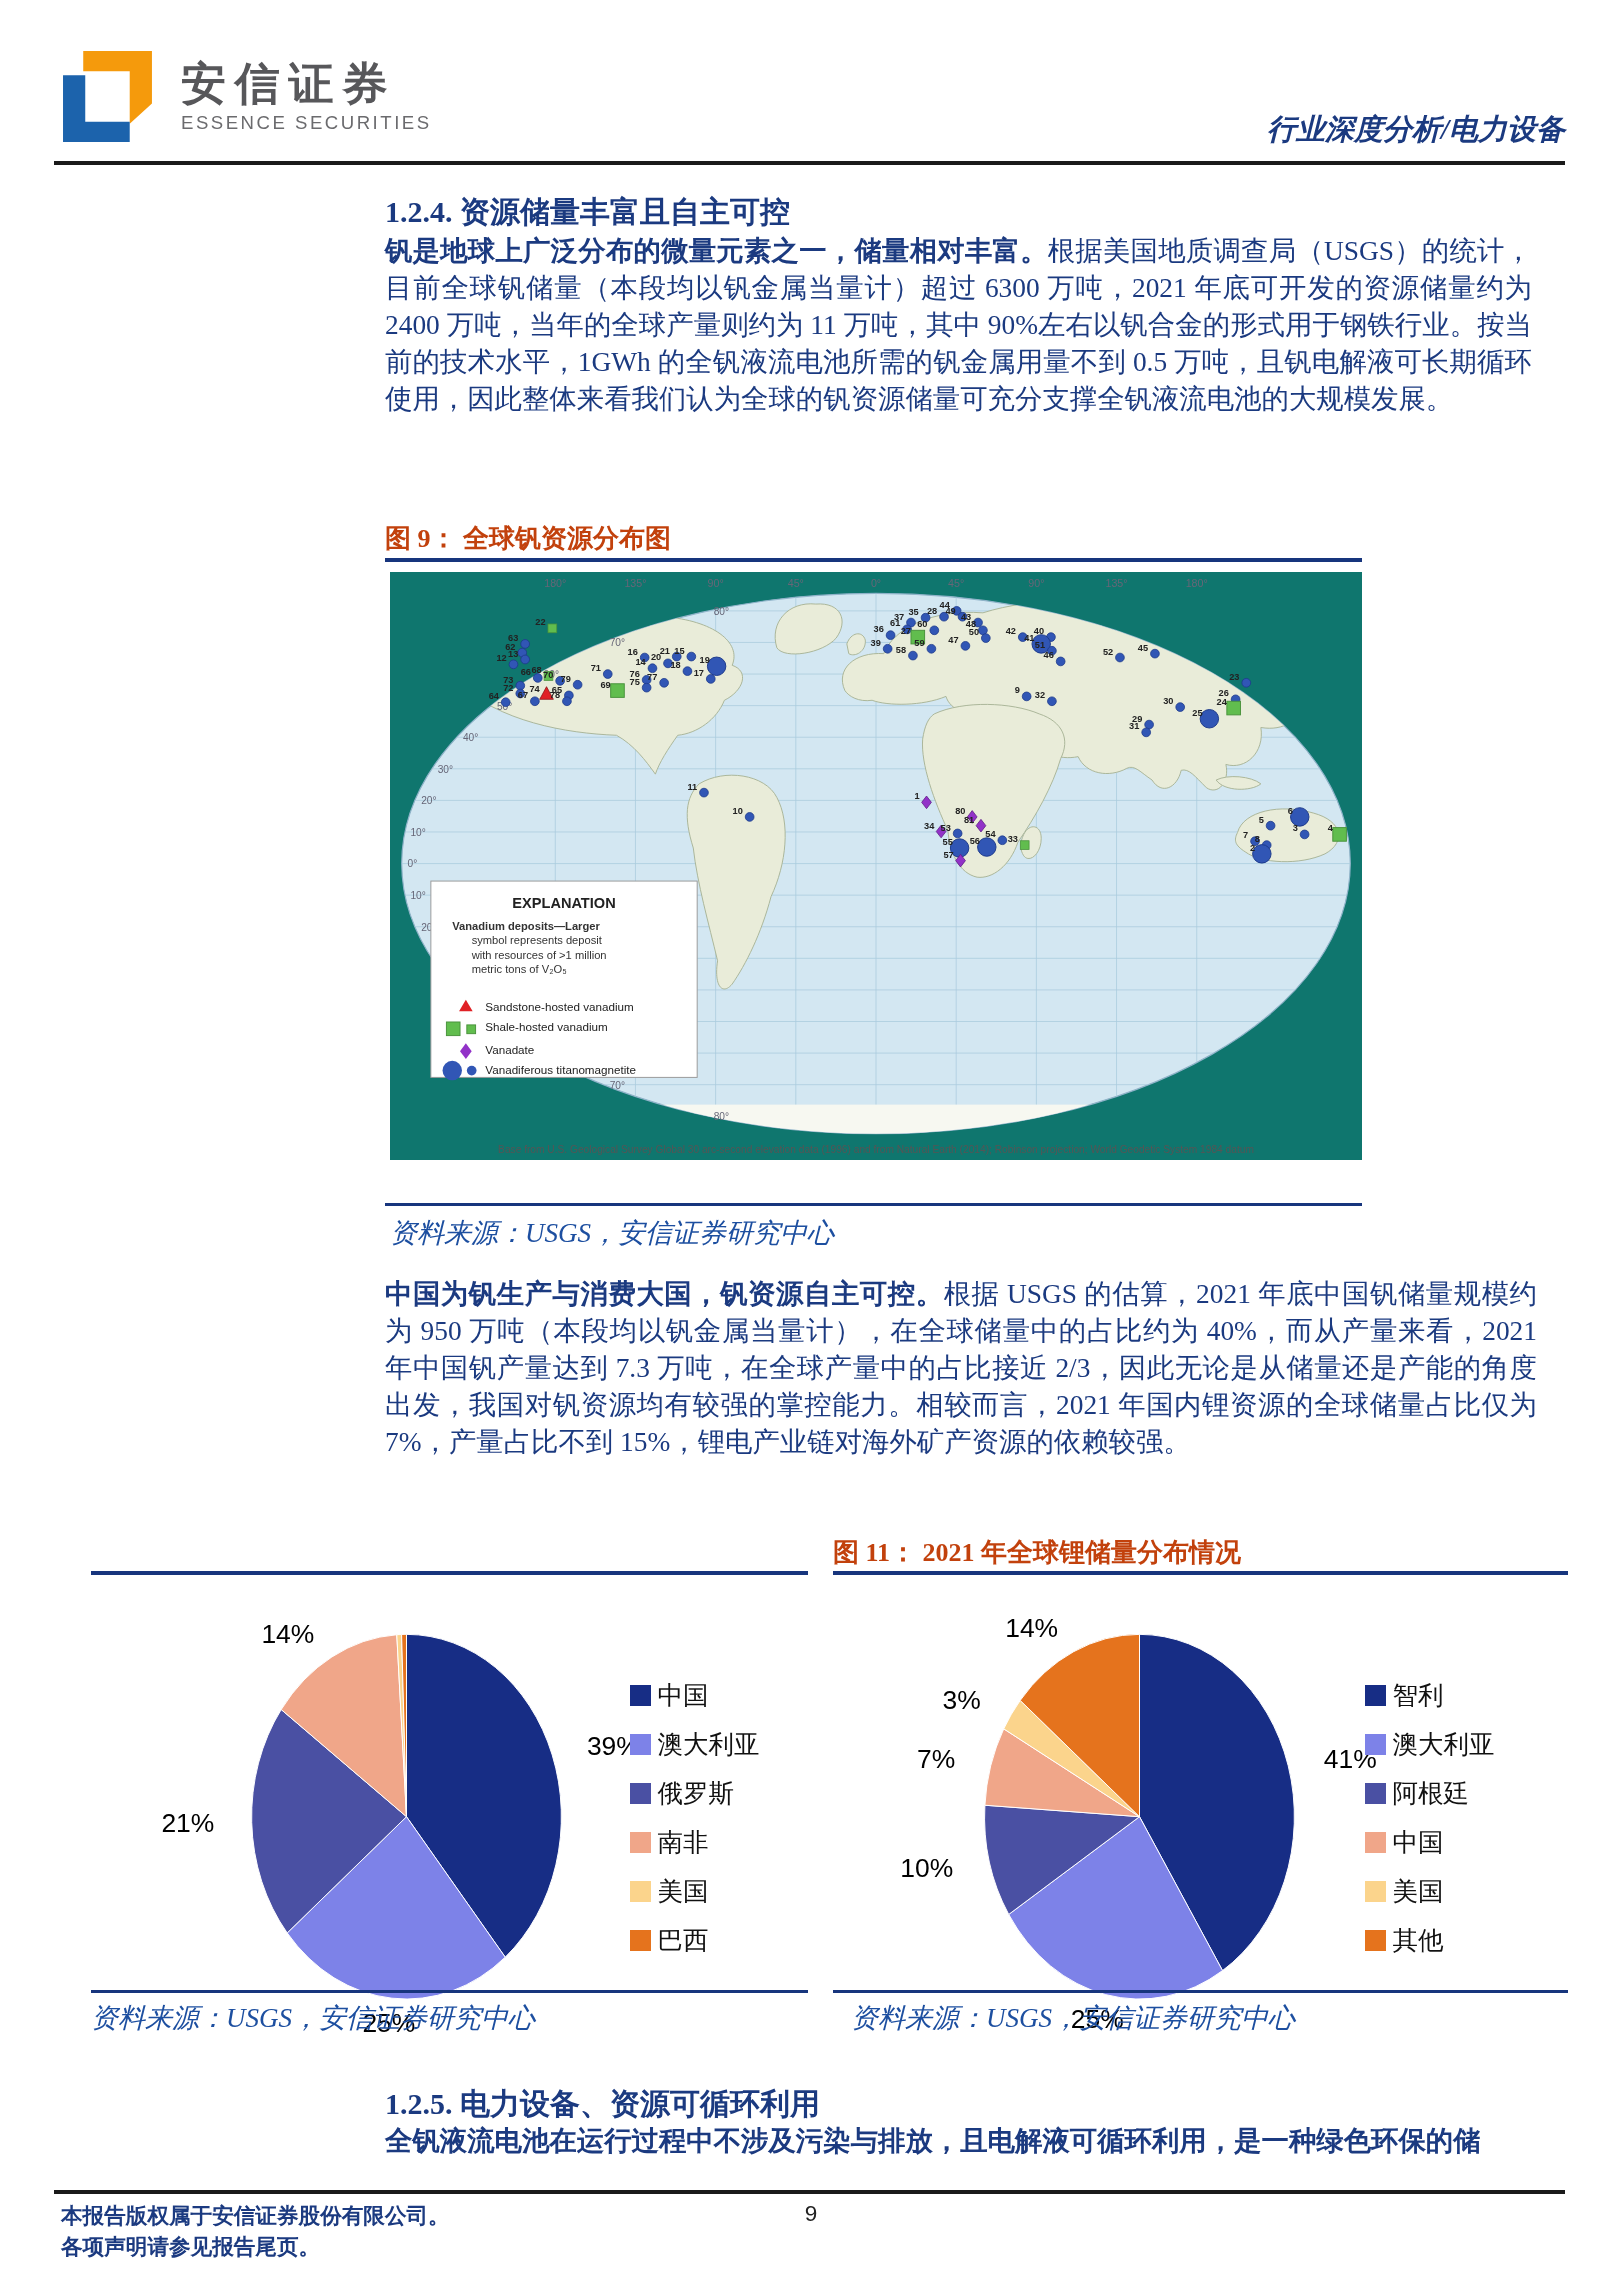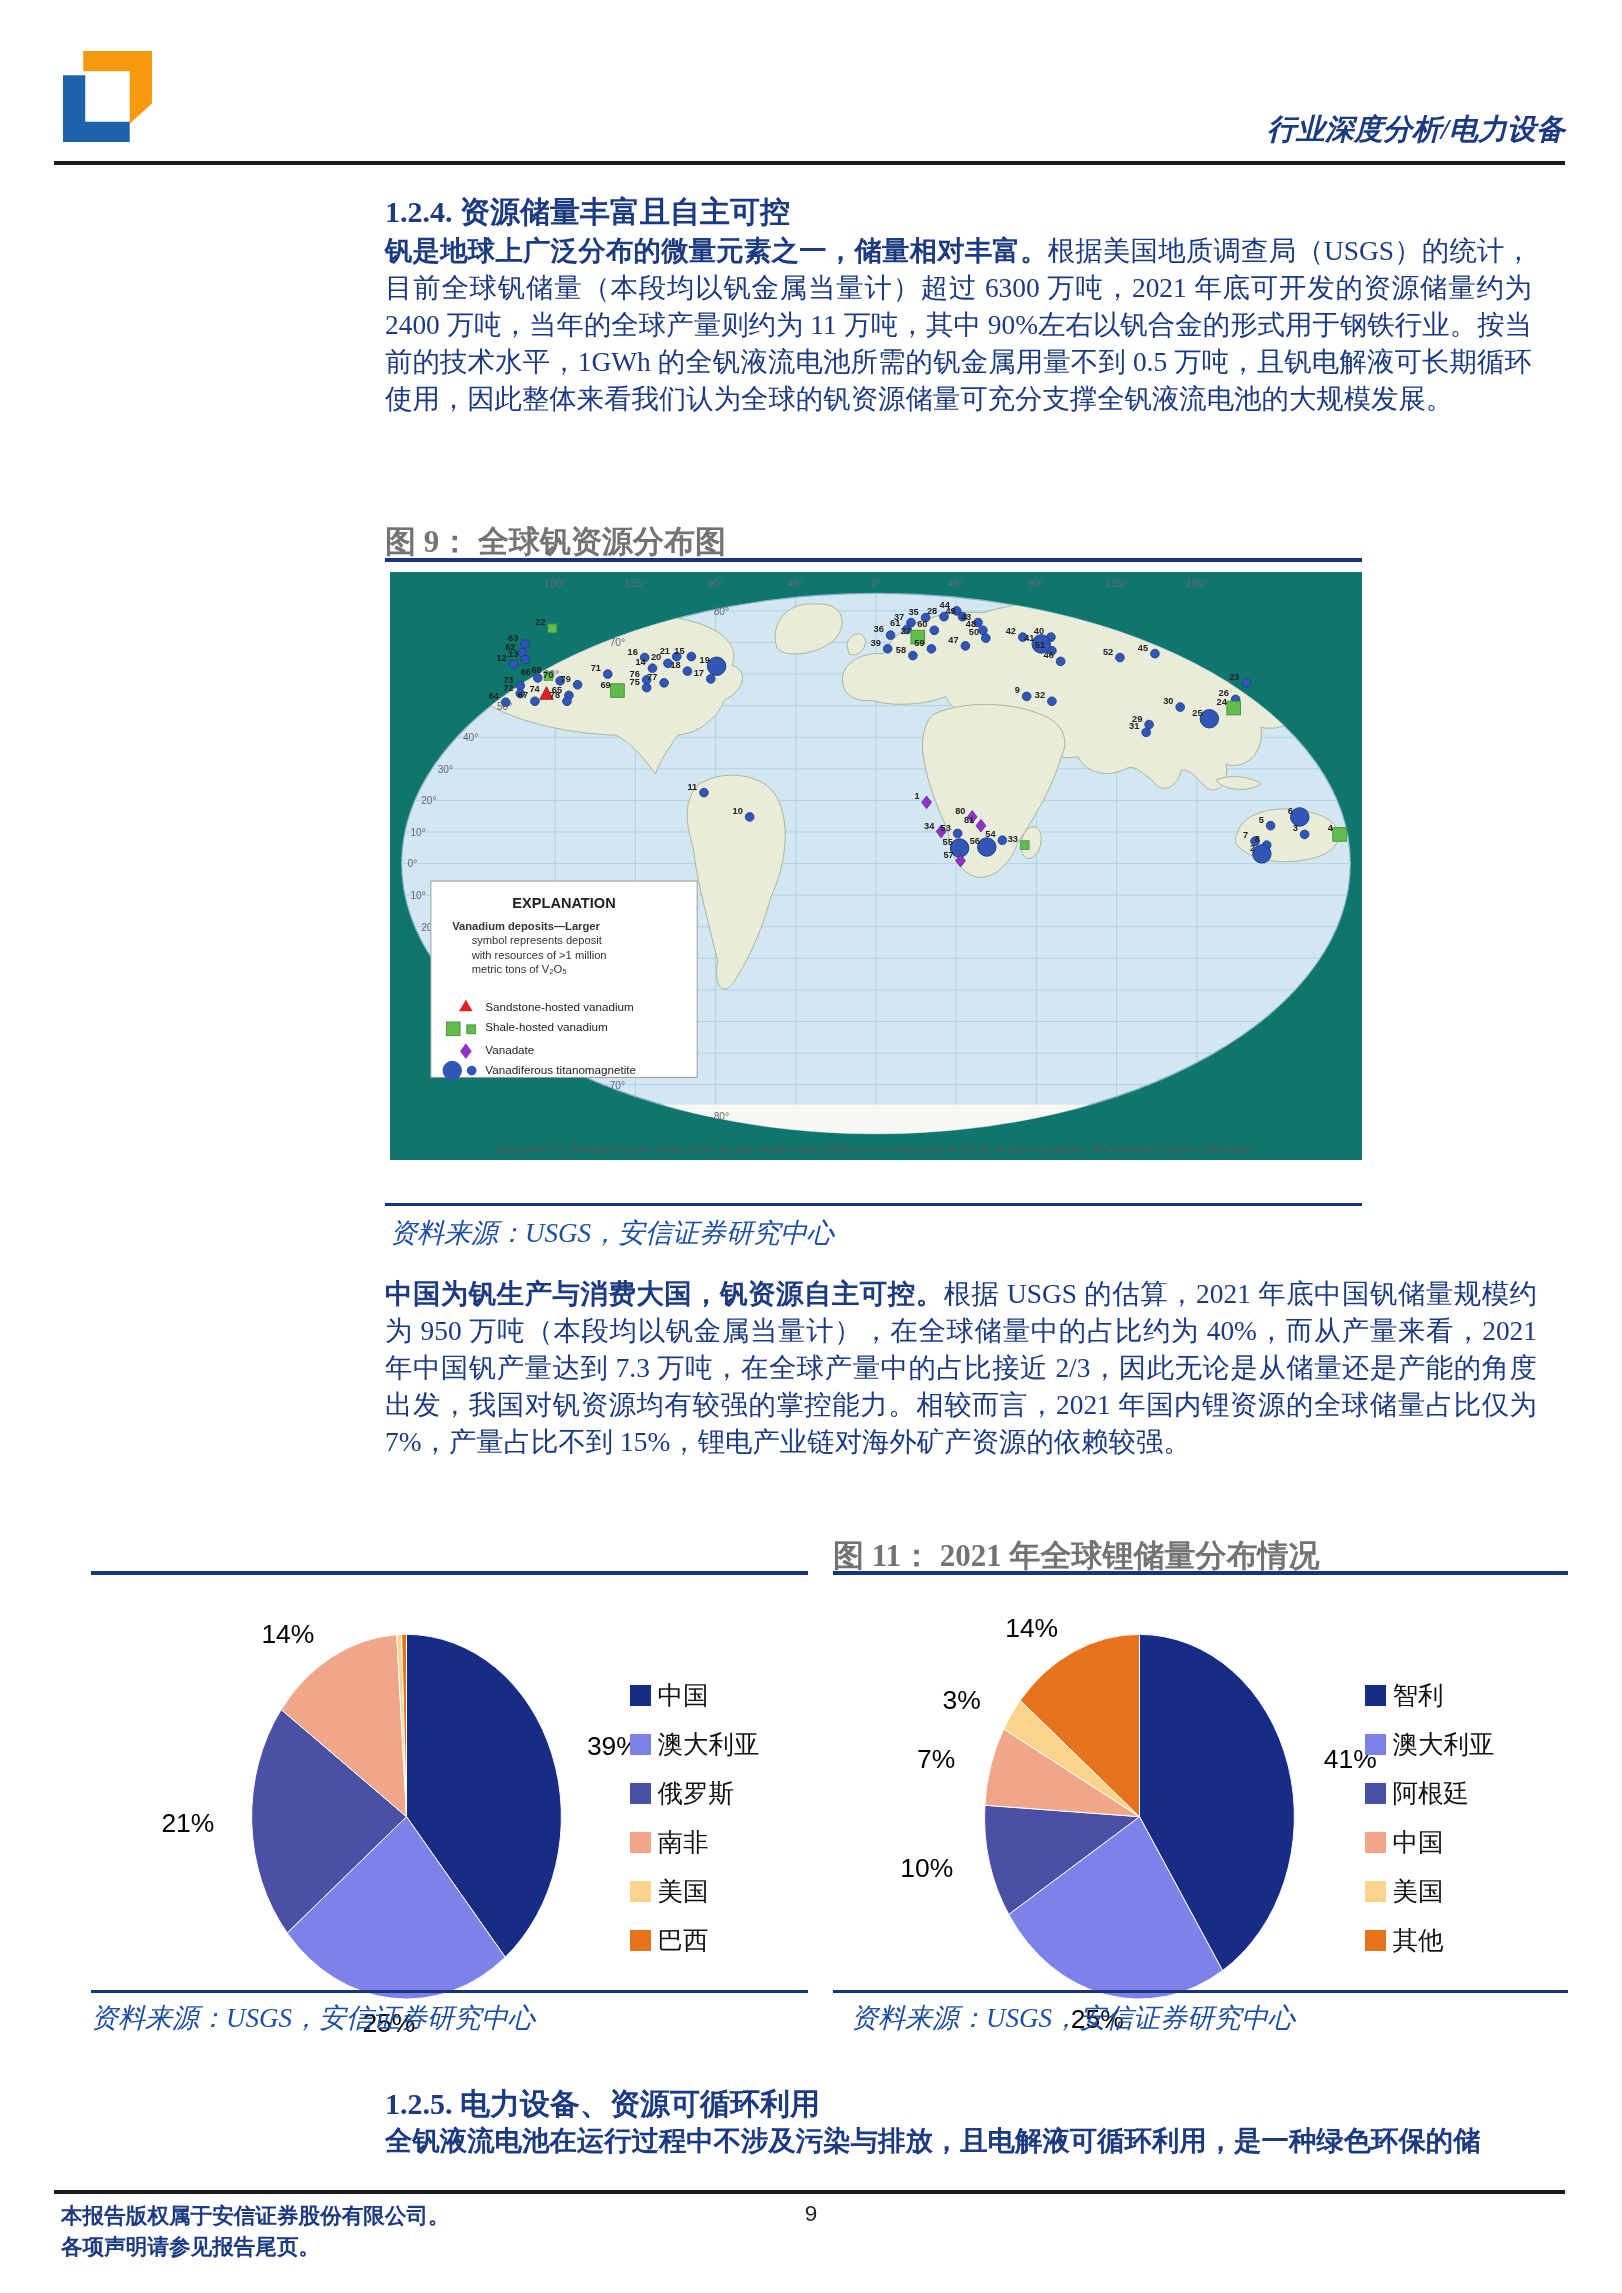--- a/index.html
+++ b/index.html
@@ -8,21 +8,21 @@
   .abs{position:absolute;}
   
   #brand-cn{font-size:45px;font-weight:bold;color:#57575a;letter-spacing:8.8px;line-height:1;font-family:"Liberation Sans",sans-serif;}
   #brand-en{font-size:18.6px;color:#6b6b6e;letter-spacing:2.5px;margin-top:5.9px;font-family:"Liberation Sans",sans-serif;}
   #doc-type{font-size:29px;font-weight:bold;font-style:italic;color:#1b3a80;}
   .black-rule{background:#1a1a1a;height:3.9px;}
   .navy-rule{background:#17357d;}
   
   .h-section{font-size:30px;font-weight:bold;color:#1b3a80;}
   .body-text{font-size:27.4px;color:#1b3a80;line-height:37px;text-align:justify;margin:0;}
-  .fig-title{font-size:31px;font-weight:bold;color:#737373;}
+  .fig-title{font-size:26px;font-weight:bold;color:#c2410c;}
   .source-text{font-size:27px;font-style:italic;color:#1d4fa0;}
   .footer-text{font-size:21.6px;font-weight:bold;color:#1b3a80;line-height:31px;}
   #page-number{font-size:22.5px;color:#222;text-align:center;font-family:"Liberation Sans",sans-serif;}
   
   #map-wrap{background:#0f766e;}
   #map-svg{display:block;width:972px;height:588px;}
   #map-svg text{font-family:"Liberation Sans",sans-serif;}
   
   .pie-svg{display:block;width:549px;height:451px;}
   .legend-col{display:flex;flex-direction:column;gap:14px;}
@@ -33,20 +33,24 @@
 </head>
 <body>
 
 <div id="page">
 
   <div class="abs" style="left:61px;top:49px;width:96px;height:96px;">
     <svg width="96" height="96" viewBox="0 0 95 95">
       <path d="M22,2 H90 V54 L68,74 V22 H22 Z" fill="#f59a0c"></path>
       <path d="M2,26 H24 V72 H68 V92 H2 Z" fill="#1c63ac"></path>
     </svg>
+  </div>
+  <div class="abs" style="left:181px;top:61px;">
+    <div id="brand-cn">安信证券</div>
+    <div id="brand-en">ESSENCE SECURITIES</div>
   </div>
   <div class="abs" id="doc-type" style="right:57px;top:110px;">行业深度分析/电力设备</div>
   <div class="abs black-rule" style="left:54px;top:161px;width:1511px;"></div>
 
   <div class="abs h-section" style="left:385px;top:192px;">1.2.4. 资源储量丰富且自主可控</div>
   <p class="abs body-text" style="left:385px;top:233px;width:1147px;"><b>钒是地球上广泛分布的微量元素之一，储量相对丰富。</b><span>根据美国地质调查局（USGS）的统计，目前全球钒储量（本段均以钒金属当量计）超过 6300 万吨，2021 年底可开发的资源储量约为 2400 万吨，当年的全球产量则约为 11 万吨，其中 90%左右以钒合金的形式用于钢铁行业。按当前的技术水平，1GWh 的全钒液流电池所需的钒金属用量不到 0.5 万吨，且钒电解液可长期循环使用，因此整体来看我们认为全球的钒资源储量可充分支撑全钒液流电池的大规模发展。</span></p>
 
   <div class="abs fig-title" style="left:385px;top:521px;">图 9：  全球钒资源分布图</div>
   <div class="abs navy-rule" style="left:385px;top:558px;width:977px;height:3.9px;"></div>
   <div class="abs" id="map-wrap" style="left:390px;top:572px;width:972px;height:588px;">

